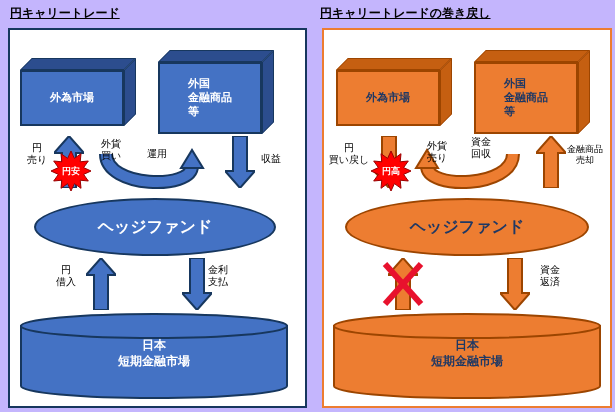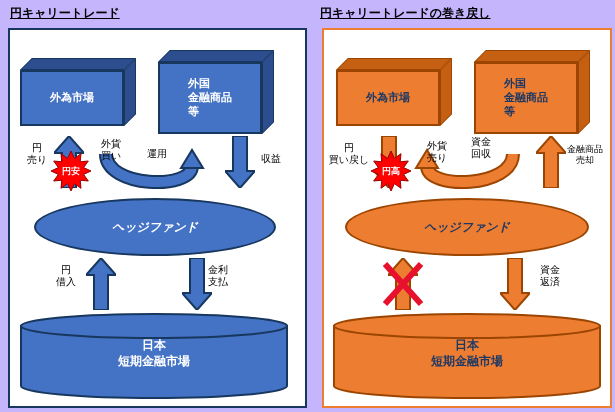--- a/index.html
+++ b/index.html
@@ -22,21 +22,21 @@
            font-weight:bold; font-size:11px; line-height:1.25; white-space:pre-line; }
   .blue  .front { background:#4472C4; border:2px solid #17375E; color:#fff; }
   .blue  .topf, .blue .sidef { background:#2C4D8E; border:1px solid #17375E; }
   .oran  .front { background:#ED7D31; border:2px solid #9C4500; color:#1F3864; }
   .oran  .topf, .oran .sidef { background:#C55F11; border:1px solid #9C4500; }
 
   .lbl { position:absolute; font-size:10px; color:#000; line-height:1.2;
          white-space:pre-line; text-align:center; }
 
   .ellipse { position:absolute; border-radius:50%; display:flex; align-items:center;
-             justify-content:center; font-weight:bold; font-size:12px;font-style:italic; }
+             justify-content:center; font-weight:bold; font-size:16px; }
   .ellipse.eblue { background:#4472C4; border:2px solid #17375E; color:#fff; }
   .ellipse.eoran { background:#ED7D31; border:2px solid #9C4500; color:#1F3864; }
 
   .abs { position:absolute; }
   .cyl-text { position:absolute; text-align:center; font-weight:bold; font-size:12px;
               line-height:1.3; white-space:pre-line; }
   .cyl-text.cblue { color:#fff; } .cyl-text.coran { color:#1F3864; }
   svg text { font-family:"Liberation Sans","DejaVu Sans",sans-serif; }
 </style>
 </head>

